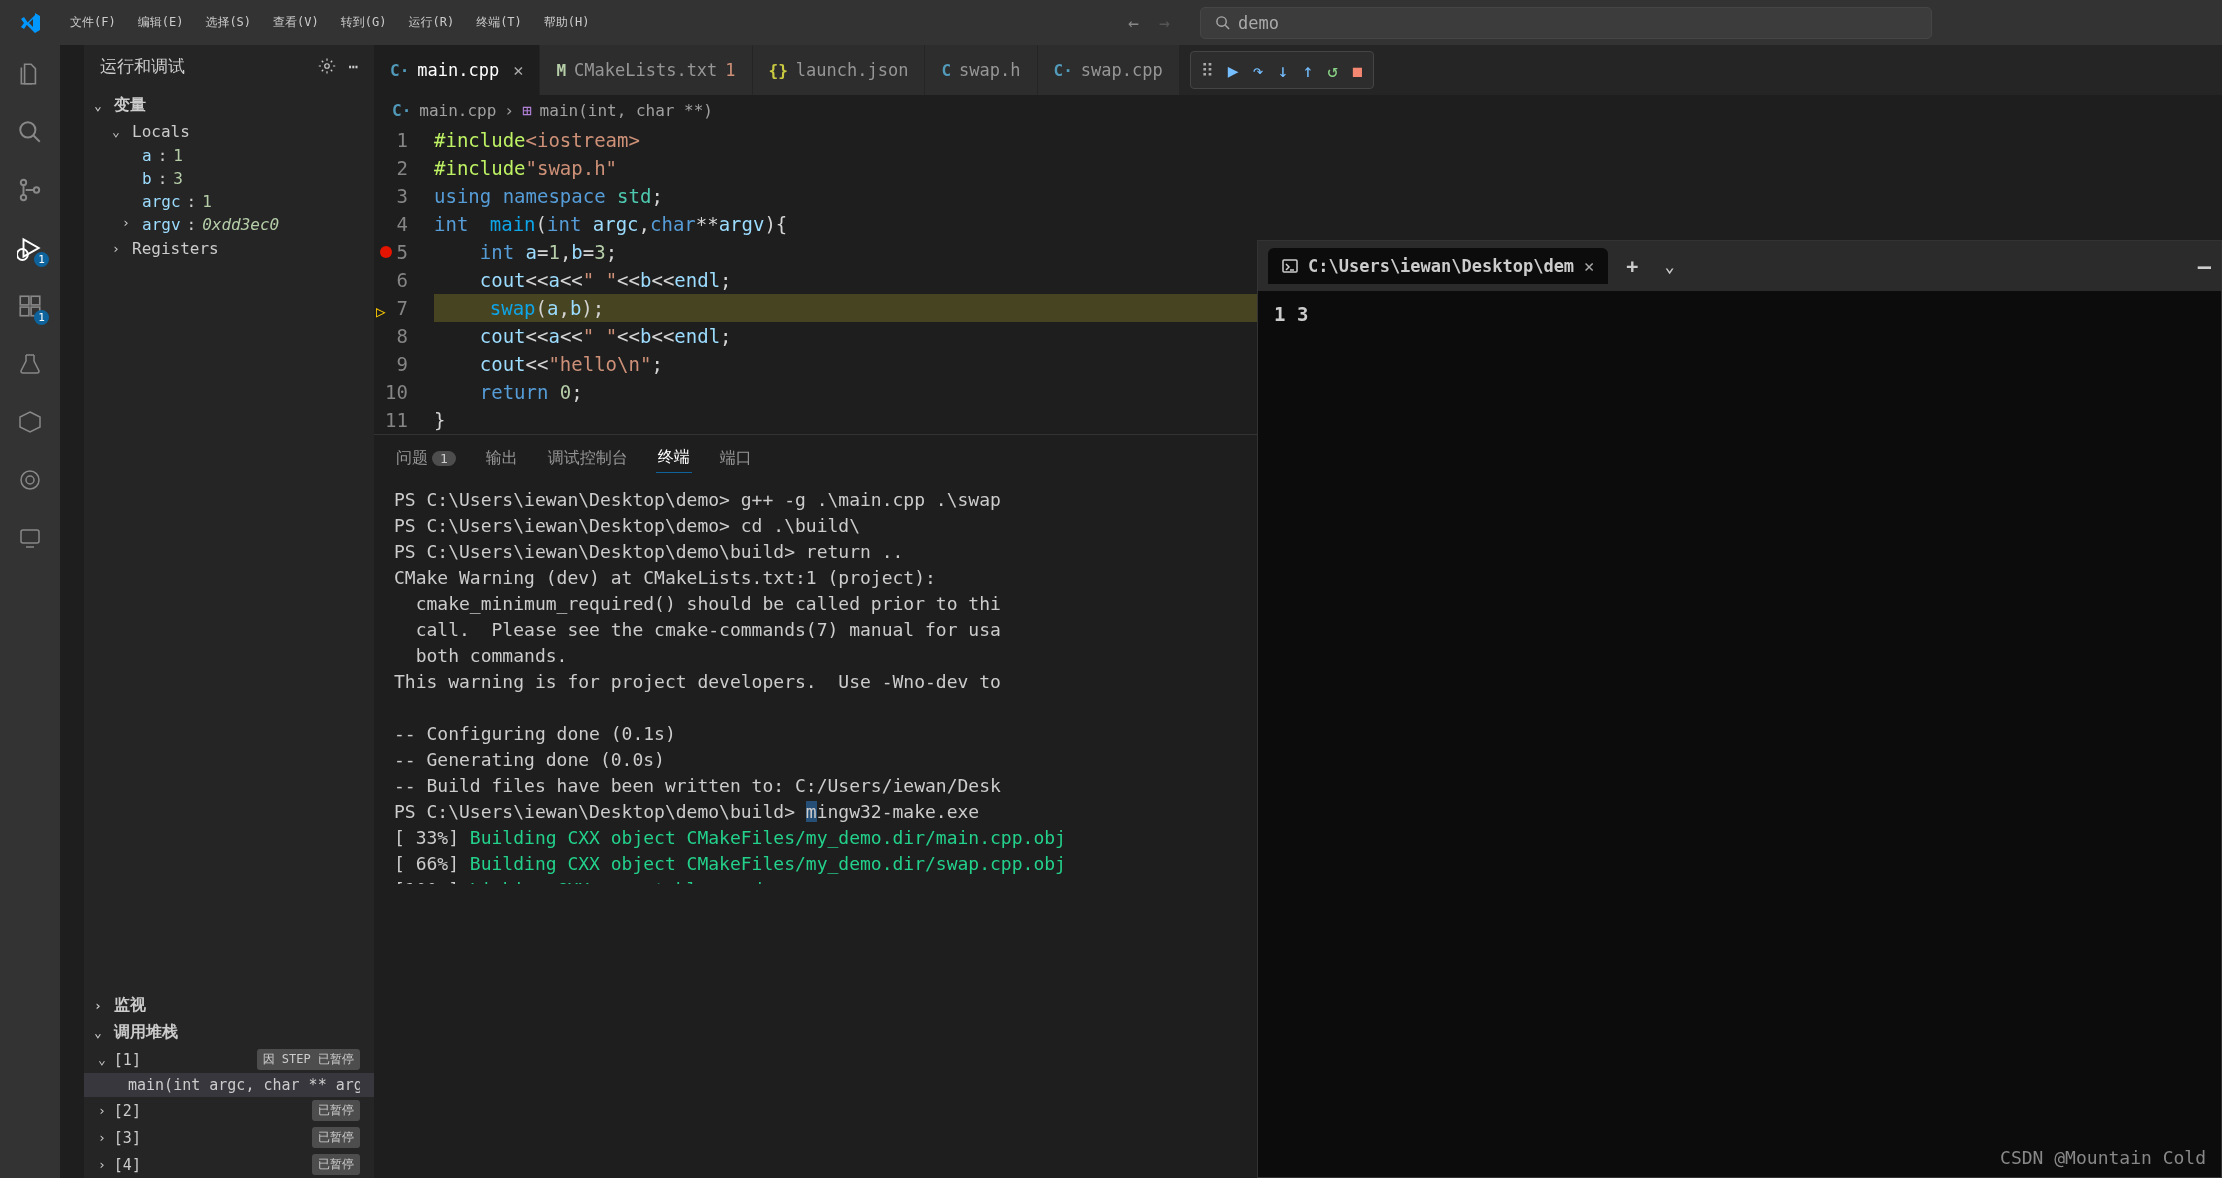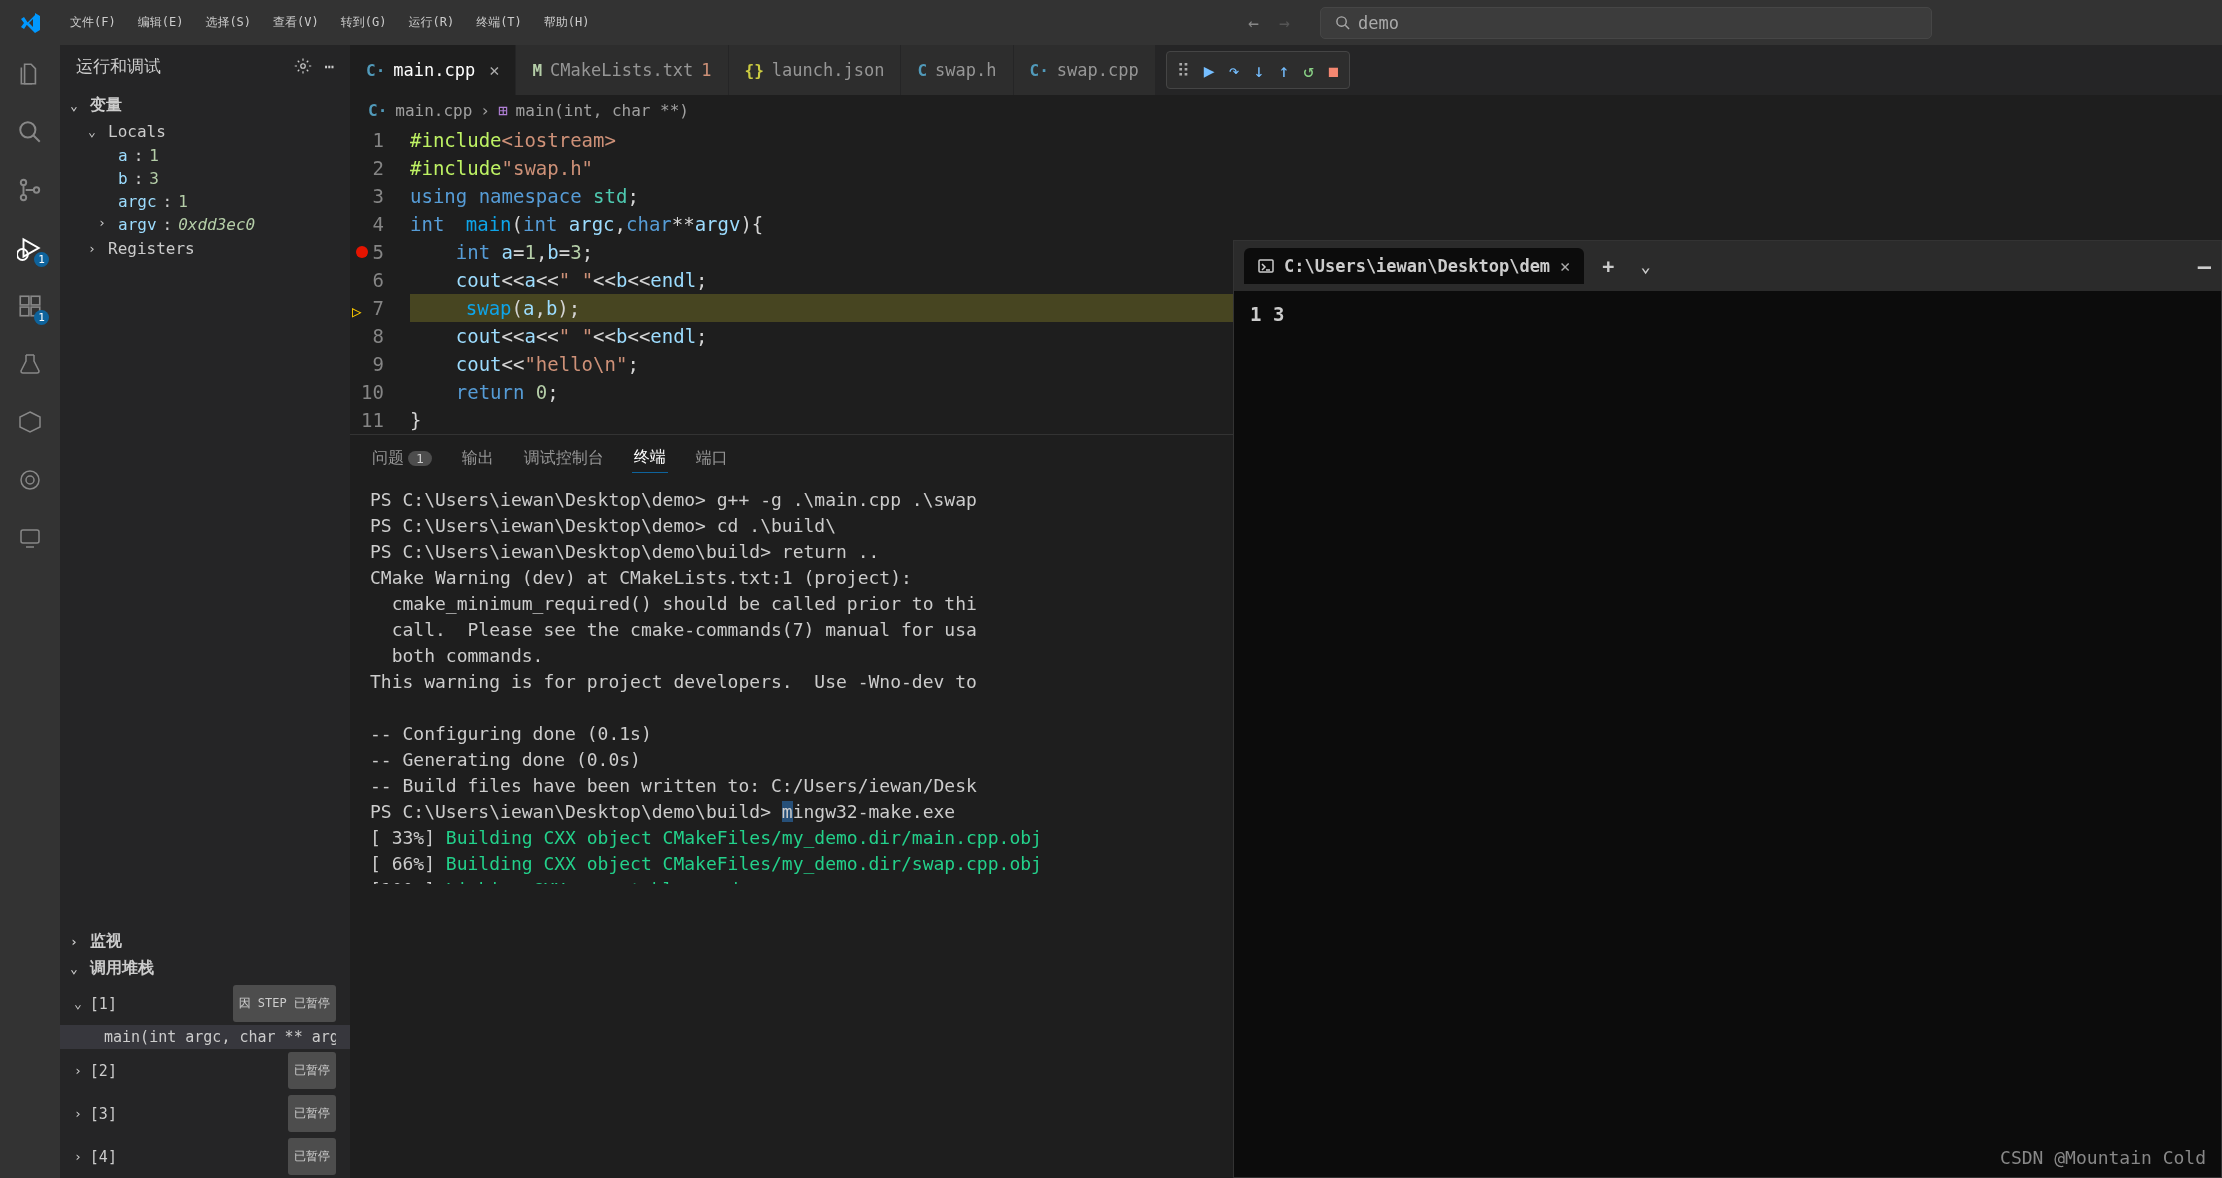--- a/index.html
+++ b/index.html
@@ -3,46 +3,46 @@
 <meta charset="utf-8">
 <style>
 *{margin:0;padding:0;box-sizing:border-box;font-family:"Segoe UI",Consolas,monospace;}
 body{background:#1e1e1e;color:#ccc;width:2222px;height:1178px;overflow:hidden;font-size:17px;}
 .titlebar{height:45px;background:#333333;display:flex;align-items:center;}
 .titlebar .logo{width:60px;display:flex;justify-content:center;}
 .menu{display:flex;gap:2px;}
 .menu-item{padding:6px 10px;color:#ccc;cursor:pointer;font-size:12px;}
 .nav-arrows{margin-left:auto;display:flex;gap:20px;align-items:center;color:#888;}
 .nav-arrow{cursor:pointer;font-size:18px;}
-.search-box{margin-left:30px;margin-right:30px;width:612px;background:#3c3c3c;height:32px;border-radius:5px;display:flex;align-items:center;padding:0 14px;color:#aaa;gap:8px;border:1px solid #464646;}
+.search-box{margin-left:30px;margin-right:30px;width:732px;background:#3c3c3c;height:32px;border-radius:5px;display:flex;align-items:center;padding:0 14px;color:#aaa;gap:8px;border:1px solid #464646;}
 .main{display:flex;height:calc(100% - 45px);}
 .activitybar{width:60px;background:#333333;display:flex;flex-direction:column;align-items:center;padding-top:14px;gap:28px;}
 .activity-icon{width:30px;height:30px;display:flex;align-items:center;justify-content:center;color:#888;position:relative;cursor:pointer;}
 .activity-icon.active{color:#fff;}
 .badge{position:absolute;right:-4px;bottom:-4px;background:#0e639c;color:#fff;border-radius:10px;font-size:11px;min-width:15px;height:15px;display:flex;align-items:center;justify-content:center;padding:0 3px;}
-.sidebar{width:290px;background:#252526;display:flex;flex-direction:column;color:#ccc;font-size:16px;}
+.sidebar{width:290px;background:#252526;display:flex;flex-direction:column;color:#ccc;font-size:16px;margin-left:24px;}
 .sidebar-header{display:flex;align-items:center;padding:10px 16px;justify-content:space-between;}
 .sidebar-title{font-size:17px;}
 .sidebar-actions{display:flex;gap:12px;color:#ccc;}
 .section{padding:4px 0;}
 .section-header{display:flex;align-items:center;padding:3px 10px;gap:6px;cursor:pointer;}
 .section-header .chev{width:14px;font-size:13px;}
 .section-header.bold{font-weight:bold;}
 .section-body{padding-left:28px;}
 .var-row{padding:2px 10px;display:flex;gap:6px;font-family:Consolas,monospace;font-size:16px;}
 .var-name{color:#9cdcfe;}
 .var-punct{color:#ccc;}
 .var-value{color:#b5cea8;}
 .var-hex{color:#b5cea8;font-style:italic;}
 .var-row .chev{color:#ccc;width:14px;font-size:13px;}
 .sidebar-bottom{margin-top:auto;}
 .call-frame{display:flex;align-items:center;padding:3px 14px;gap:8px;justify-content:space-between;font-family:Consolas,monospace;font-size:15px;}
 .call-frame.selected{background:#37373d;}
 .frame-left{display:flex;align-items:center;gap:8px;overflow:hidden;}
-.frame-tag{background:#4d4d4d;color:#ccc;font-size:12px;padding:10px 6px;border-radius:3px;white-space:nowrap;}
+.frame-tag{background:#4d4d4d;color:#ccc;font-size:12px;padding:2px 6px;border-radius:3px;white-space:nowrap;}
 .editor-area{flex:1;display:flex;flex-direction:column;background:#1e1e1e;position:relative;}
 .tabs-row{display:flex;background:#252526;height:50px;align-items:stretch;}
 .tab{display:flex;align-items:center;padding:0 16px;gap:8px;background:#2d2d2d;border-right:1px solid #252526;cursor:pointer;color:#969696;}
 .tab.active{background:#1e1e1e;color:#fff;}
 .tab .fico{font-size:16px;}
 .tab .close{color:#aaa;margin-left:6px;}
 .fico.cpp{color:#519aba;font-weight:bold;}
 .fico.cmake{color:#b5cea8;font-weight:bold;}
 .fico.json{color:#cbcb41;font-weight:bold;}
 .fico.h{color:#519aba;font-weight:bold;}

